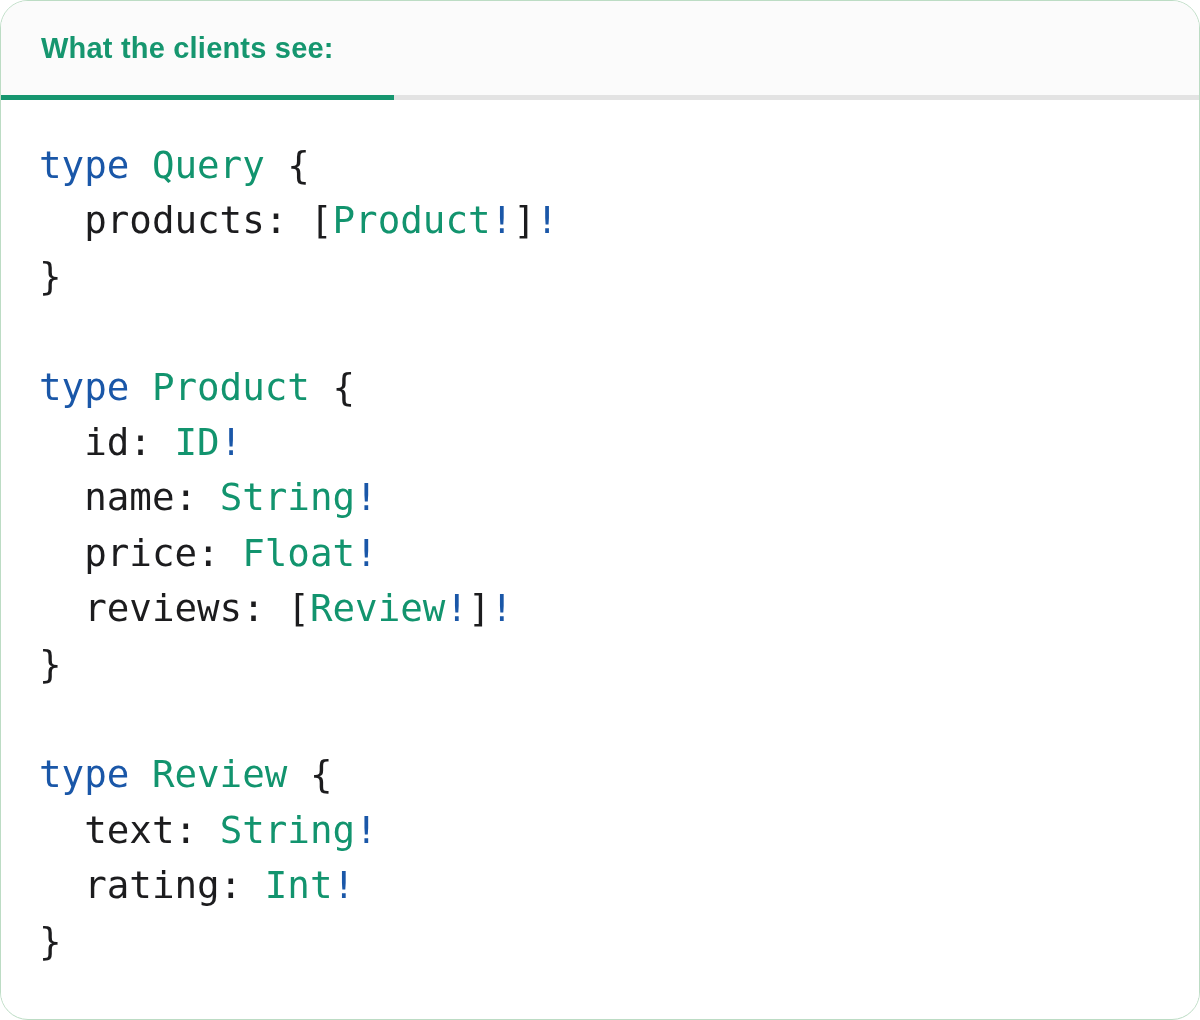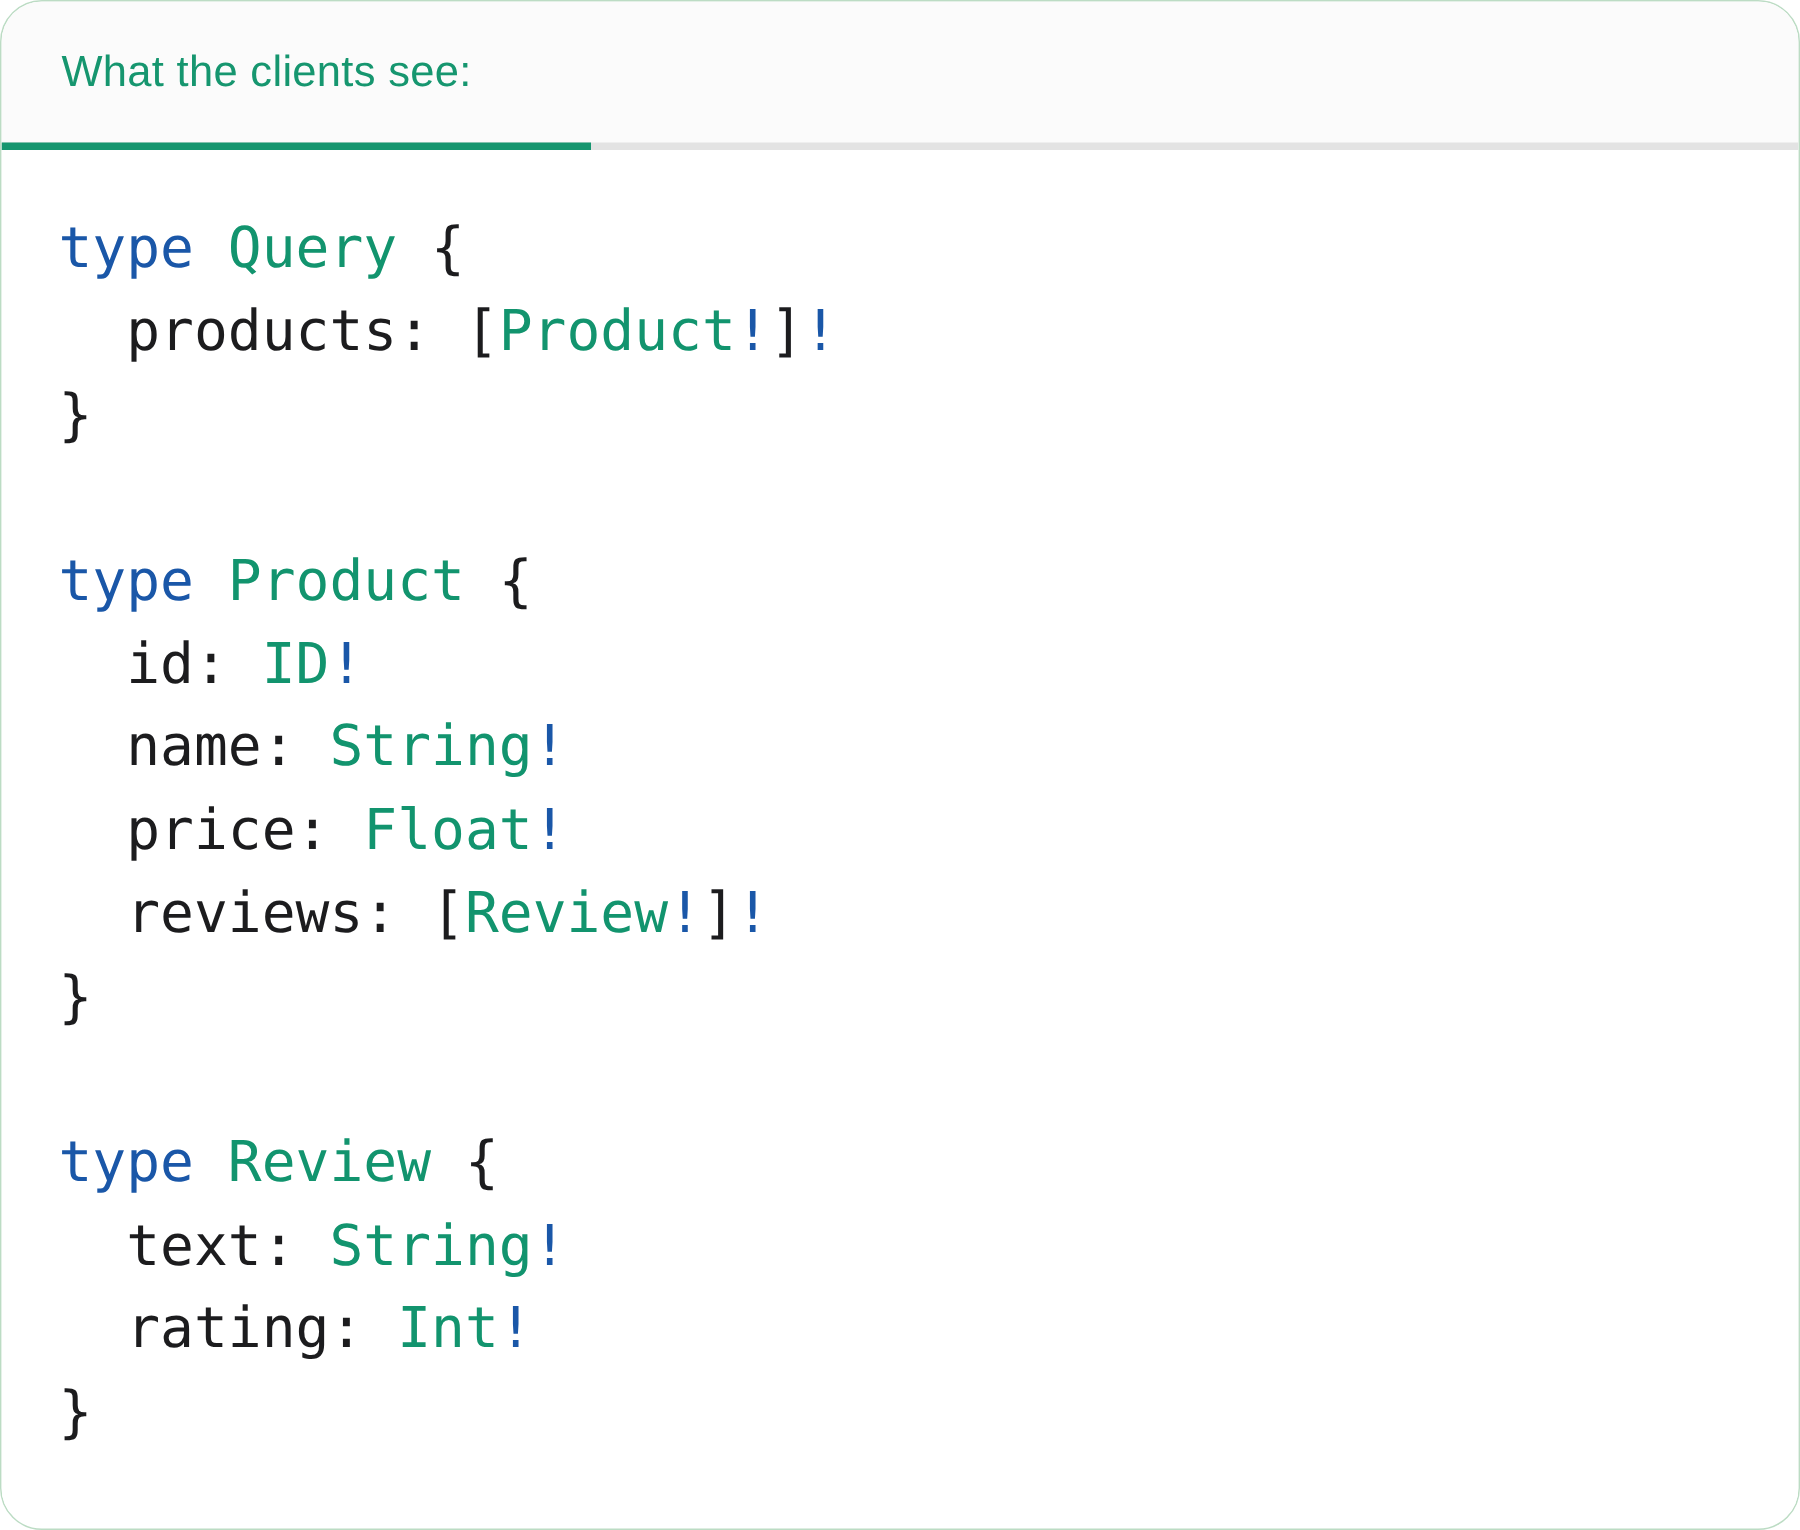--- a/index.html
+++ b/index.html
@@ -30,21 +30,21 @@
   }
   .tab {
     padding-left: 40px;
     display: flex;
     align-items: center;
     height: 100%;
     cursor: pointer;
   }
   .tab-label {
     font-size: 29px;
-    font-weight: 400;
+    font-weight: 700;
     letter-spacing: 0.2px;
     color: var(--teal, #16966f);
   }
   .active-tab-indicator {
     position: absolute;
     left: 0;
     bottom: -5px;
     width: 393px;
     height: 5px;
     background: var(--teal, #16966f);

